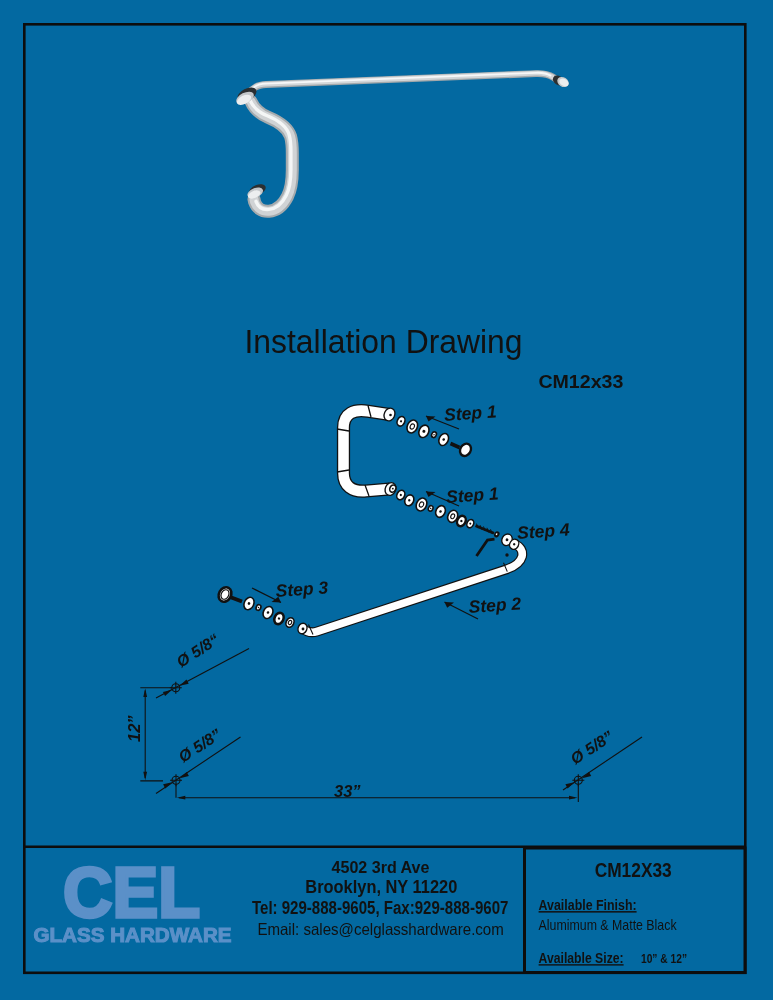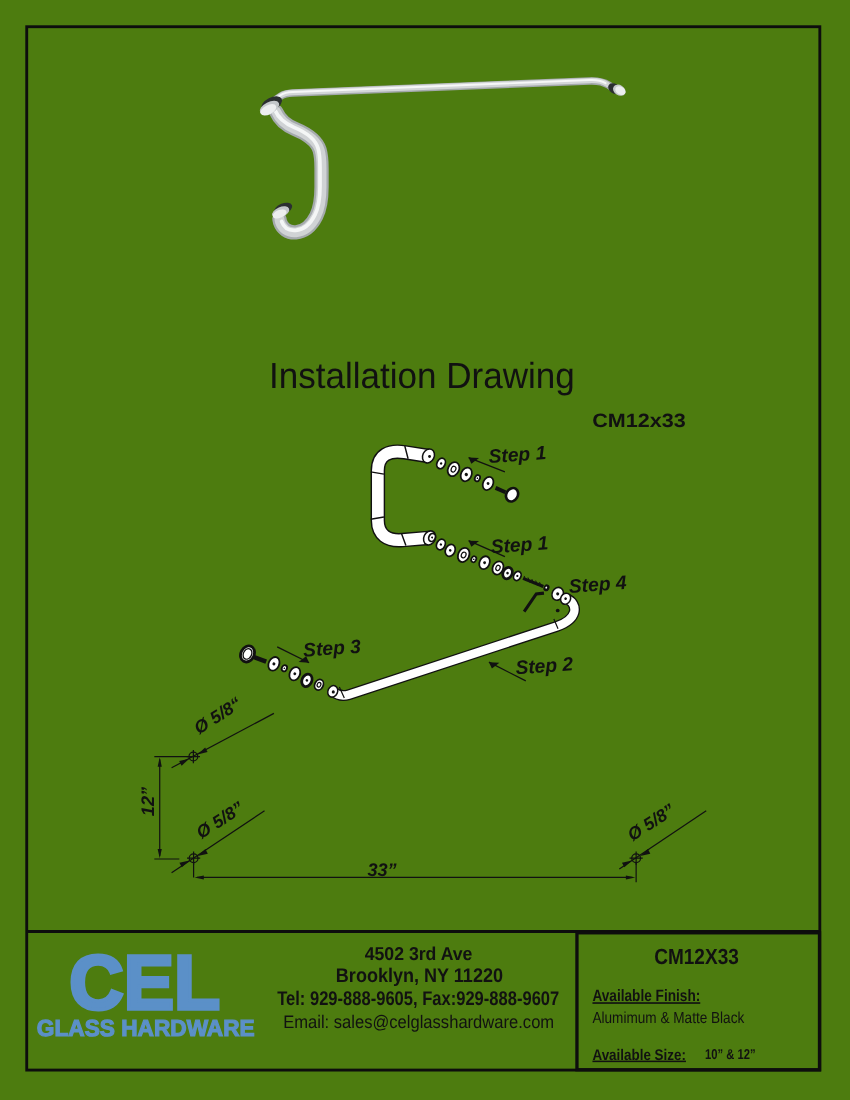--- a/index.html
+++ b/index.html
@@ -1,16 +1,16 @@
 <!DOCTYPE html>
 <html><head>
 <meta charset="utf-8">
 <style>
   html,body{margin:0;padding:0;background:#ffffff;}
-  #page{position:relative;width:773px;height:1000px;background:#4d7c0f;
+  #page{position:relative;width:773px;height:1000px;background:#0369a1;
         font-family:"Liberation Sans",sans-serif;overflow:hidden;text-align:center;}
   svg{position:absolute;left:0;top:0;}
 </style>
 </head>
 <body>
 <div id="page">
 <svg width="773" height="1000" viewBox="0 0 773 1000">
 <defs>
   <linearGradient id="tubeV" x1="0" y1="0" x2="0" y2="1">
     <stop offset="0" stop-color="#b9bcbe"></stop>

